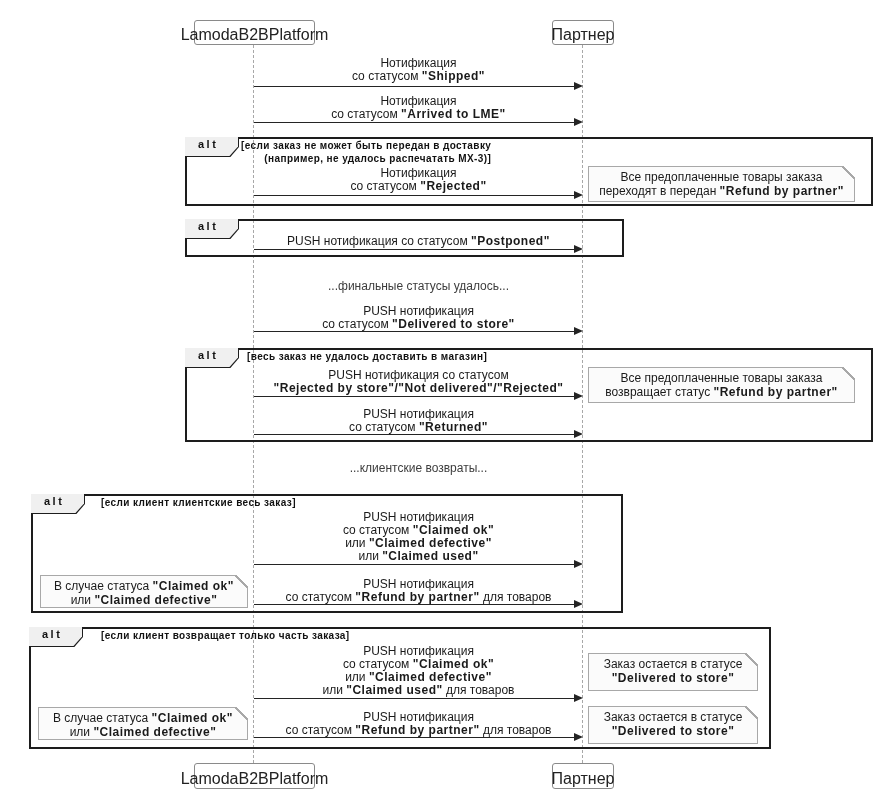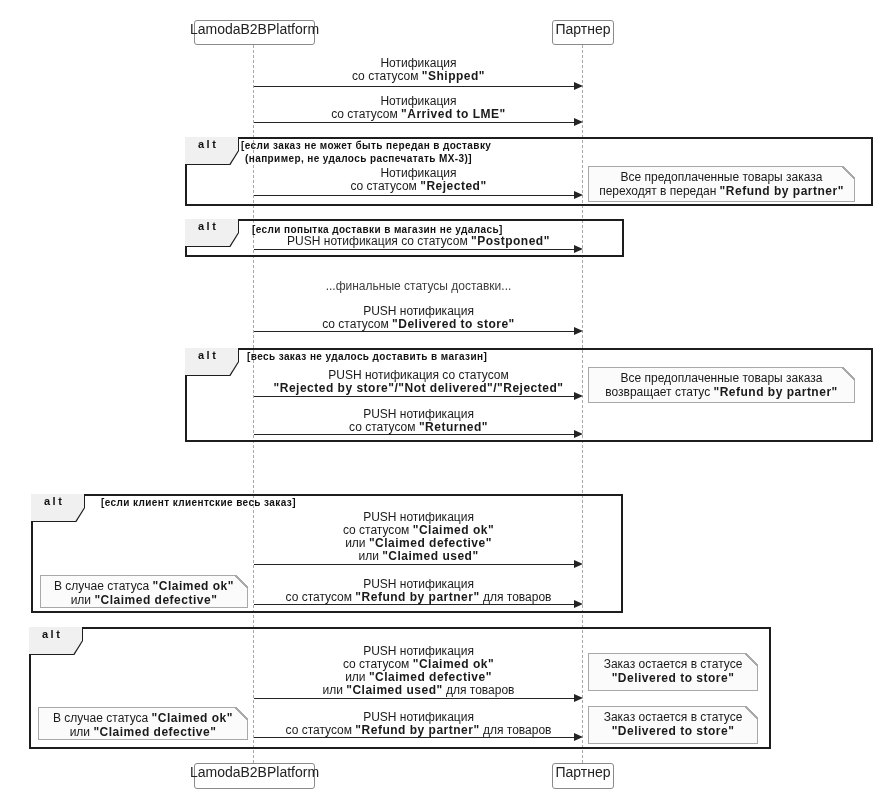--- a/index.html
+++ b/index.html
@@ -1,31 +1,31 @@
 <!DOCTYPE html>
 <html><head>
 <meta charset="utf-8">
 <style>
   html,body{margin:0;padding:0;background:#ffffff;}
   #diagram{position:relative;width:882px;height:797px;background:#fff;
     font-family:"Liberation Sans","DejaVu Sans",sans-serif;font-size:12px;color:#1a1a1a;overflow:hidden;}
   .b{font-weight:bold;letter-spacing:.5px;}
   
   .participant{position:absolute;background:#fff;border:1px solid #8a8a8a;border-radius:3px;
-    display:flex;align-items:flex-start;justify-content:center;font-size:14px;color:#222;box-sizing:border-box;}
+    display:flex;align-items:flex-end;justify-content:center;font-size:16px;color:#222;box-sizing:border-box;}
   
   .lifeline{position:absolute;width:0;border-left:1px dashed #a8a8a8;}
   
   .msg{position:absolute;left:254px;width:329px;text-align:center;line-height:13px;white-space:nowrap;}
   .arrow{position:absolute;left:254px;width:322px;height:0;border-top:1px solid #242424;}
   .arrow .head{position:absolute;right:-7px;top:-5px;width:0;height:0;
     border-left:9px solid #242424;border-top:4.5px solid transparent;border-bottom:4.5px solid transparent;}
   
   .frame{position:absolute;border:2px solid #1d1d1d;box-sizing:border-box;background:transparent;}
-  .alt-tab{position:absolute;top:-2px;left:-2px;width:54px;height:28px;background:#1d1d1d;
+  .alt-tab{position:absolute;top:-2px;left:-2px;width:54px;height:20px;background:#1d1d1d;
     clip-path:polygon(0 0,100% 0,100% 50%,84% 100%,0 100%);}
   .alt-tab-fill{position:absolute;top:0;left:0;right:1px;bottom:1px;background:#f0f0f0;
     clip-path:polygon(0 0,100% 0,100% 50%,84% 100%,0 100%);}
   .alt-tab-text{position:absolute;top:1px;left:13px;font-weight:bold;font-size:11px;letter-spacing:2.5px;color:#111;}
   .guard{position:absolute;font-weight:bold;font-size:10px;line-height:12.5px;letter-spacing:.4px;white-space:nowrap;color:#111;}
   
   .note{position:absolute;background:#fbfbfb;border:1px solid #a8a8a8;box-sizing:border-box;
     text-align:center;line-height:14px;padding-top:3px;color:#1a1a1a;}
   .fold{position:absolute;top:-1px;right:-1px;width:13px;height:13px;
     background:linear-gradient(to bottom left,#ffffff 0 45%,#a8a8a8 45% 55%,#fbfbfb 55% 100%);}
@@ -54,31 +54,28 @@
     </div>
 
   <div class="frame" style="left:185px;top:137px;width:688px;height:69px;">
     <div class="alt-tab">
         <div class="alt-tab-fill"></div>
         <span class="alt-tab-text">alt</span>
       </div>
   </div>
   <div class="guard" style="left:241px;top:140px;">
     <div>[если заказ не может быть передан в доставку</div>
-    <div style="padding-left:4px;">(например, не удалось распечатать МХ-3)]</div>
+    <div style="padding-left:4px;text-align:right;">(например, не удалось распечатать МХ-3)]</div>
   </div>
 
   <div class="frame" style="left:185px;top:219px;width:439px;height:38px;">
     <div class="alt-tab">
         <div class="alt-tab-fill"></div>
         <span class="alt-tab-text">alt</span>
       </div>
-  </div>
-  <div class="guard" style="left:252px;top:224px;">
-    <div>[если попытка доставки в магазин не удалась]</div>
   </div>
 
   <div class="frame" style="left:185px;top:348px;width:688px;height:94px;">
     <div class="alt-tab">
         <div class="alt-tab-fill"></div>
         <span class="alt-tab-text">alt</span>
       </div>
   </div>
   <div class="guard" style="left:247px;top:351px;">
     <div>[весь заказ не удалось доставить в магазин]</div>
@@ -92,20 +89,23 @@
   </div>
   <div class="guard" style="left:101px;top:497px;">
     <div>[если клиент клиентские весь заказ]</div>
   </div>
 
   <div class="frame" style="left:29px;top:627px;width:742px;height:122px;">
     <div class="alt-tab">
         <div class="alt-tab-fill"></div>
         <span class="alt-tab-text">alt</span>
       </div>
+  </div>
+  <div class="guard" style="left:101px;top:630px;">
+    <div>[если клиент возвращает только часть заказа]</div>
   </div>
 
   <div class="msg" style="top:57px;">
     <div><span>Нотификация</span></div>
     <div><span>со статусом </span><span class="b">"Shipped"</span></div>
   </div>
   <div class="arrow" style="top:86px;">
       <i class="head"></i>
     </div>
 
@@ -125,21 +125,21 @@
       <i class="head"></i>
     </div>
 
   <div class="msg" style="top:235px;">
     <div><span>PUSH нотификация со статусом </span><span class="b">"Postponed"</span></div>
   </div>
   <div class="arrow" style="top:249px;">
       <i class="head"></i>
     </div>
 
-  <div class="divider" style="top:279px;">...финальные статусы доставки...</div>
+  <div class="divider" style="top:279px;">...финальные статусы удалось...</div>
 
   <div class="msg" style="top:305px;">
     <div><span>PUSH нотификация</span></div>
     <div><span>со статусом </span><span class="b">"Delivered to store"</span></div>
   </div>
   <div class="arrow" style="top:331px;">
       <i class="head"></i>
     </div>
 
   <div class="msg" style="top:369px;">
@@ -151,20 +151,21 @@
     </div>
 
   <div class="msg" style="top:408px;">
     <div><span>PUSH нотификация</span></div>
     <div><span>со статусом </span><span class="b">"Returned"</span></div>
   </div>
   <div class="arrow" style="top:434px;">
       <i class="head"></i>
     </div>
 
+  <div class="divider" style="top:461px;">...клиентские возвраты...</div>
 
   <div class="msg" style="top:511px;">
     <div><span>PUSH нотификация</span></div>
     <div><span>со статусом </span><span class="b">"Claimed ok"</span></div>
     <div><span>или </span><span class="b">"Claimed defective"</span></div>
     <div><span>или </span><span class="b">"Claimed used"</span></div>
   </div>
   <div class="arrow" style="top:564px;">
       <i class="head"></i>
     </div>

